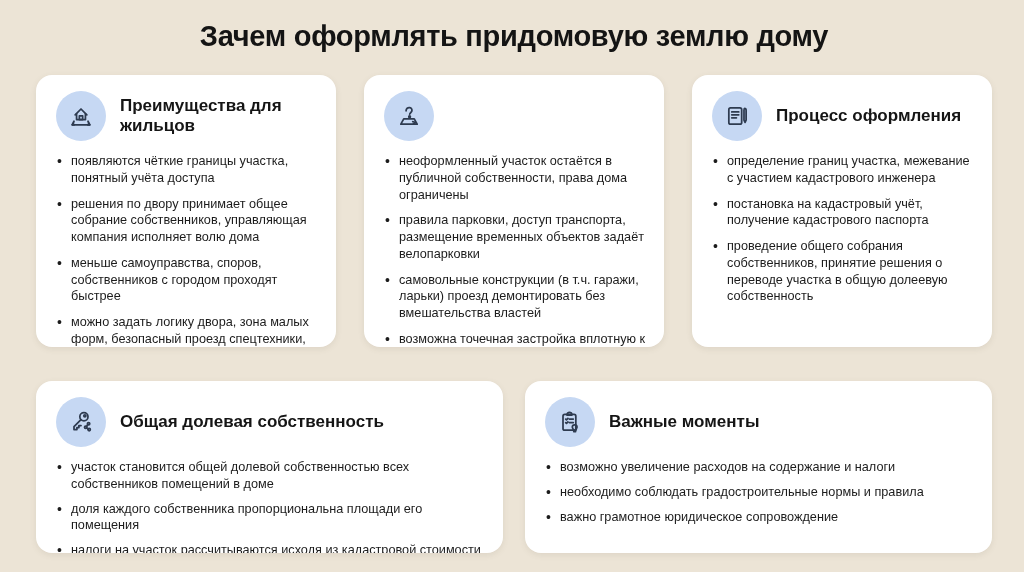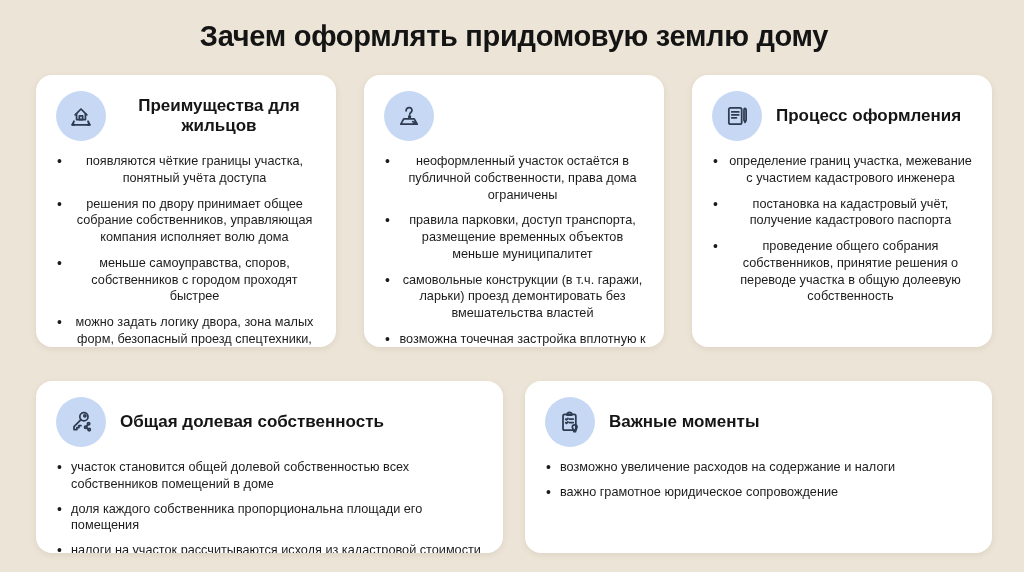--- a/index.html
+++ b/index.html
@@ -16,21 +16,20 @@
     font-weight:bold;
     color:#141414;
     letter-spacing:-0.3px;
     margin-bottom:22px;
   }
   .row-top {
     display:grid;
     grid-template-columns:repeat(3,1fr);
     gap:28px;
     height:272px;
-    text-align:center;
   }
   .row-bottom {
     display:grid;
     grid-template-columns:repeat(2,1fr);
     gap:22px;
     height:172px;
     margin-top:34px;
   }
   .card {
     background:#ffffff;
@@ -101,21 +100,21 @@
           <svg viewBox="0 0 24 24">
             <path d="M9.5 7.5 C9.5 5.6 11 4.5 12.6 4.8 C14.1 5.1 14.9 6.4 14.4 7.8 C14 8.9 12.9 9.3 12.6 10.4"></path>
             <circle cx="12.5" cy="12.6" r="0.7"></circle>
             <path d="M7.5 14.5 L5 19 H19 L16.5 14.5 Z"></path>
             <path d="M15.2 16.8 L17.6 17.6 M17.6 17.6 L15.9 18.6"></path>
           </svg>
         </div>
       </div>
       <ul class="bullets">
         <li>неоформленный участок остаётся в публичной собственности, права дома ограничены</li>
-        <li>правила парковки, доступ транспорта, размещение временных объектов меньше муниципалитет</li>
+        <li>правила парковки, доступ транспорта, размещение временных объектов задаёт велопарковки</li>
         <li>самовольные конструкции (в т.ч. гаражи, ларьки) проезд демонтировать без вмешательства властей</li>
         <li>возможна точечная застройка вплотную к дому без учёта мнения жителей</li>
 
       </ul>
     </div>
 
     <div class="card">
       <div class="card-header">
         <div class="icon-circle">
           <svg viewBox="0 0 24 24">
@@ -168,17 +167,18 @@
             <path d="M8.3 9.5 L9 10.2 L10.2 8.9 M11.5 9.5 H14.8"></path>
             <path d="M8.3 12.5 L9 13.2 L10.2 11.9 M11.5 12.5 H14.8"></path>
             <path d="M14.8 18.9 C14.8 17.6 14 17.3 14 16.3 C14 15.2 14.9 14.4 16 14.4 C17.1 14.4 18 15.2 18 16.3 C18 17.3 17.2 17.6 17.2 18.9 Z"></path>
             <path d="M15.2 20.2 H16.8"></path>
           </svg>
         </div>
         <h2 class="card-title">Важные моменты</h2>
       </div>
       <ul class="bullets">
         <li>возможно увеличение расходов на содержание и налоги</li>
+        <li>необходимо соблюдать градостроительные нормы и правила</li>
         <li>важно грамотное юридическое сопровождение</li>
       </ul>
     </div>
   </div>
 </div>
 
 </body></html>

